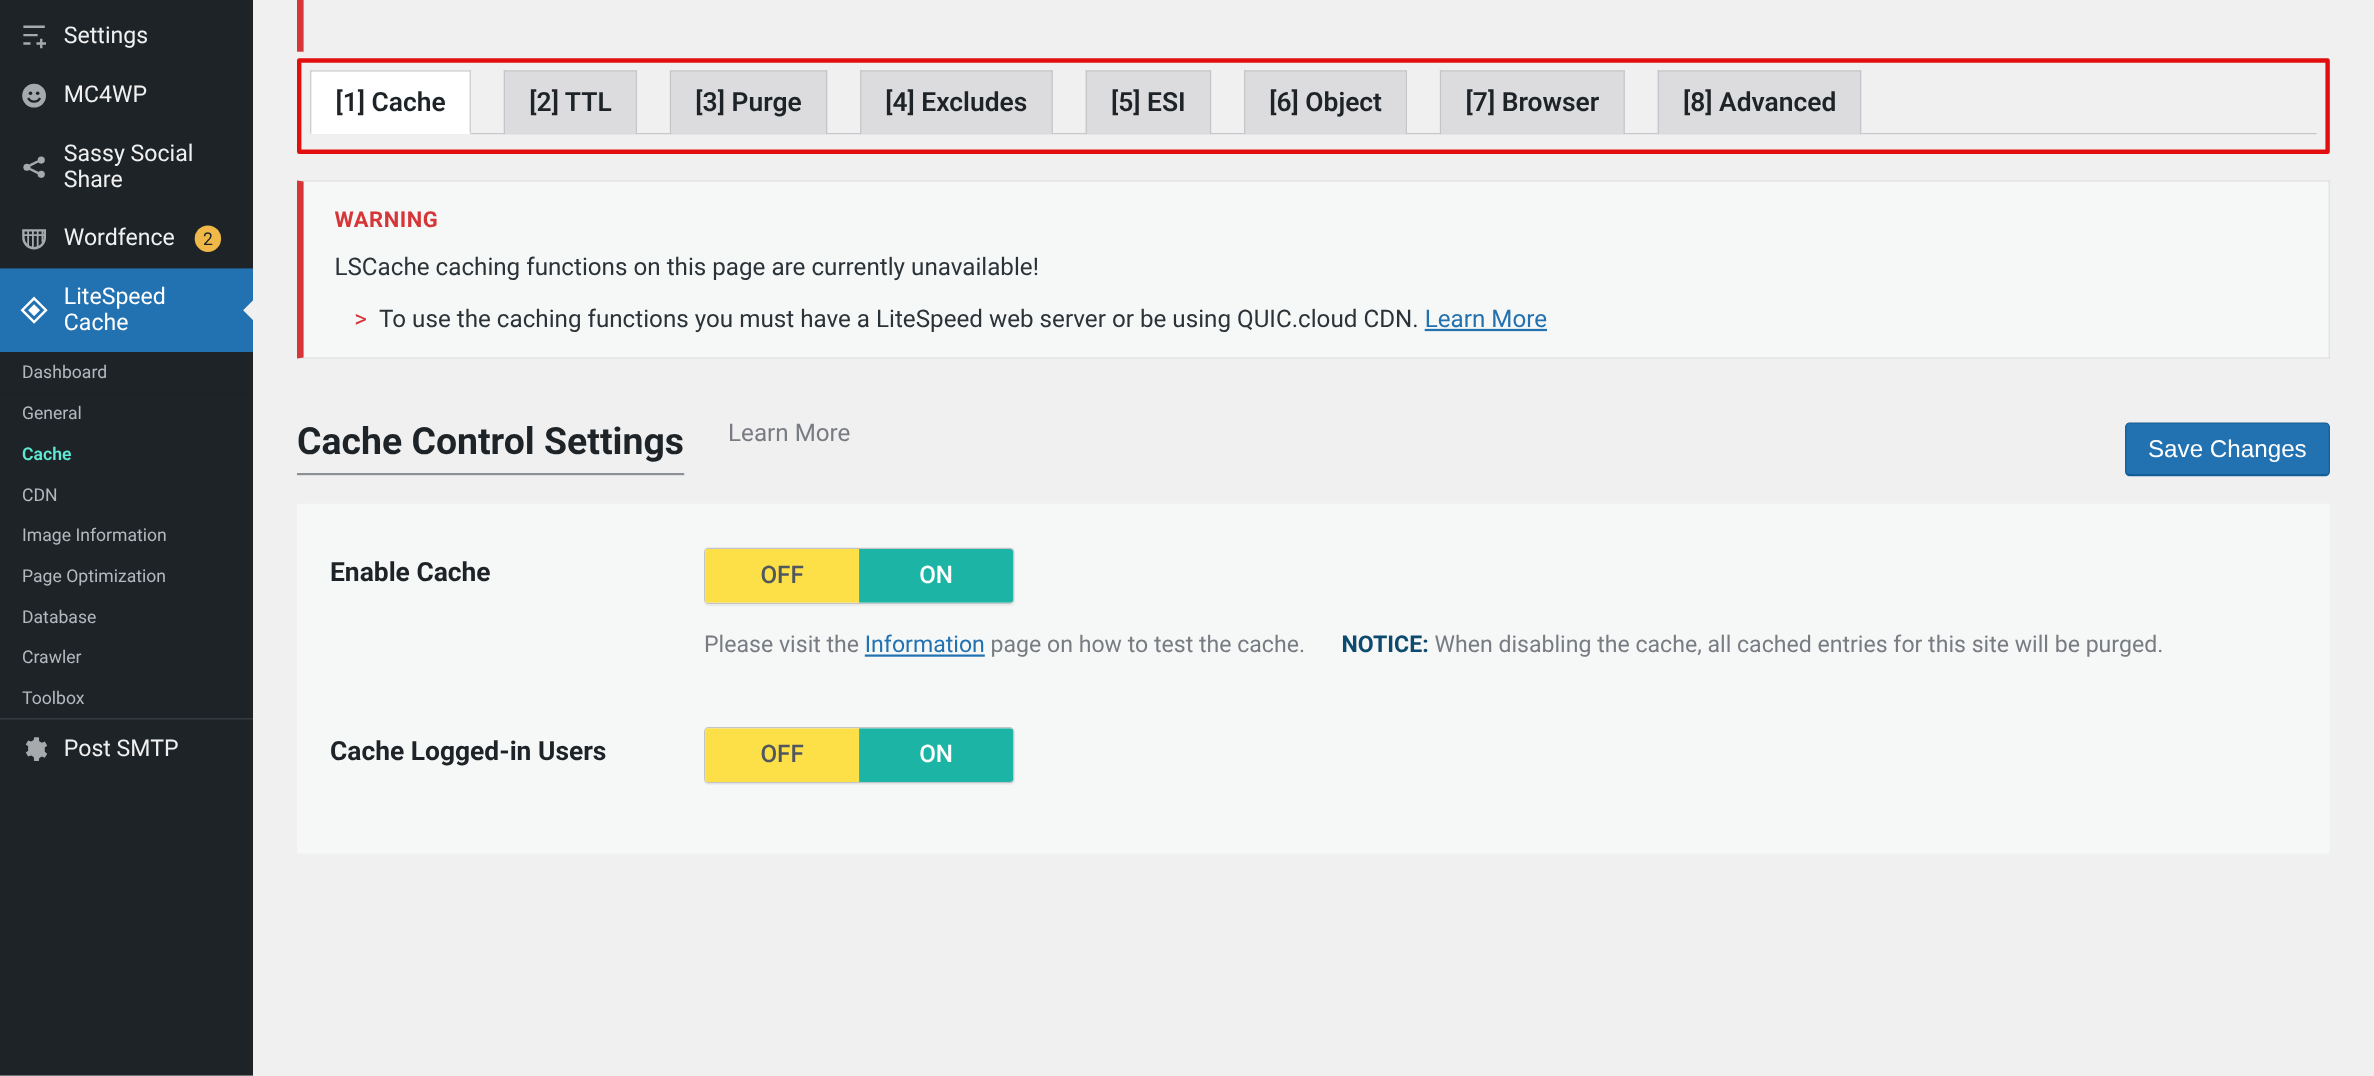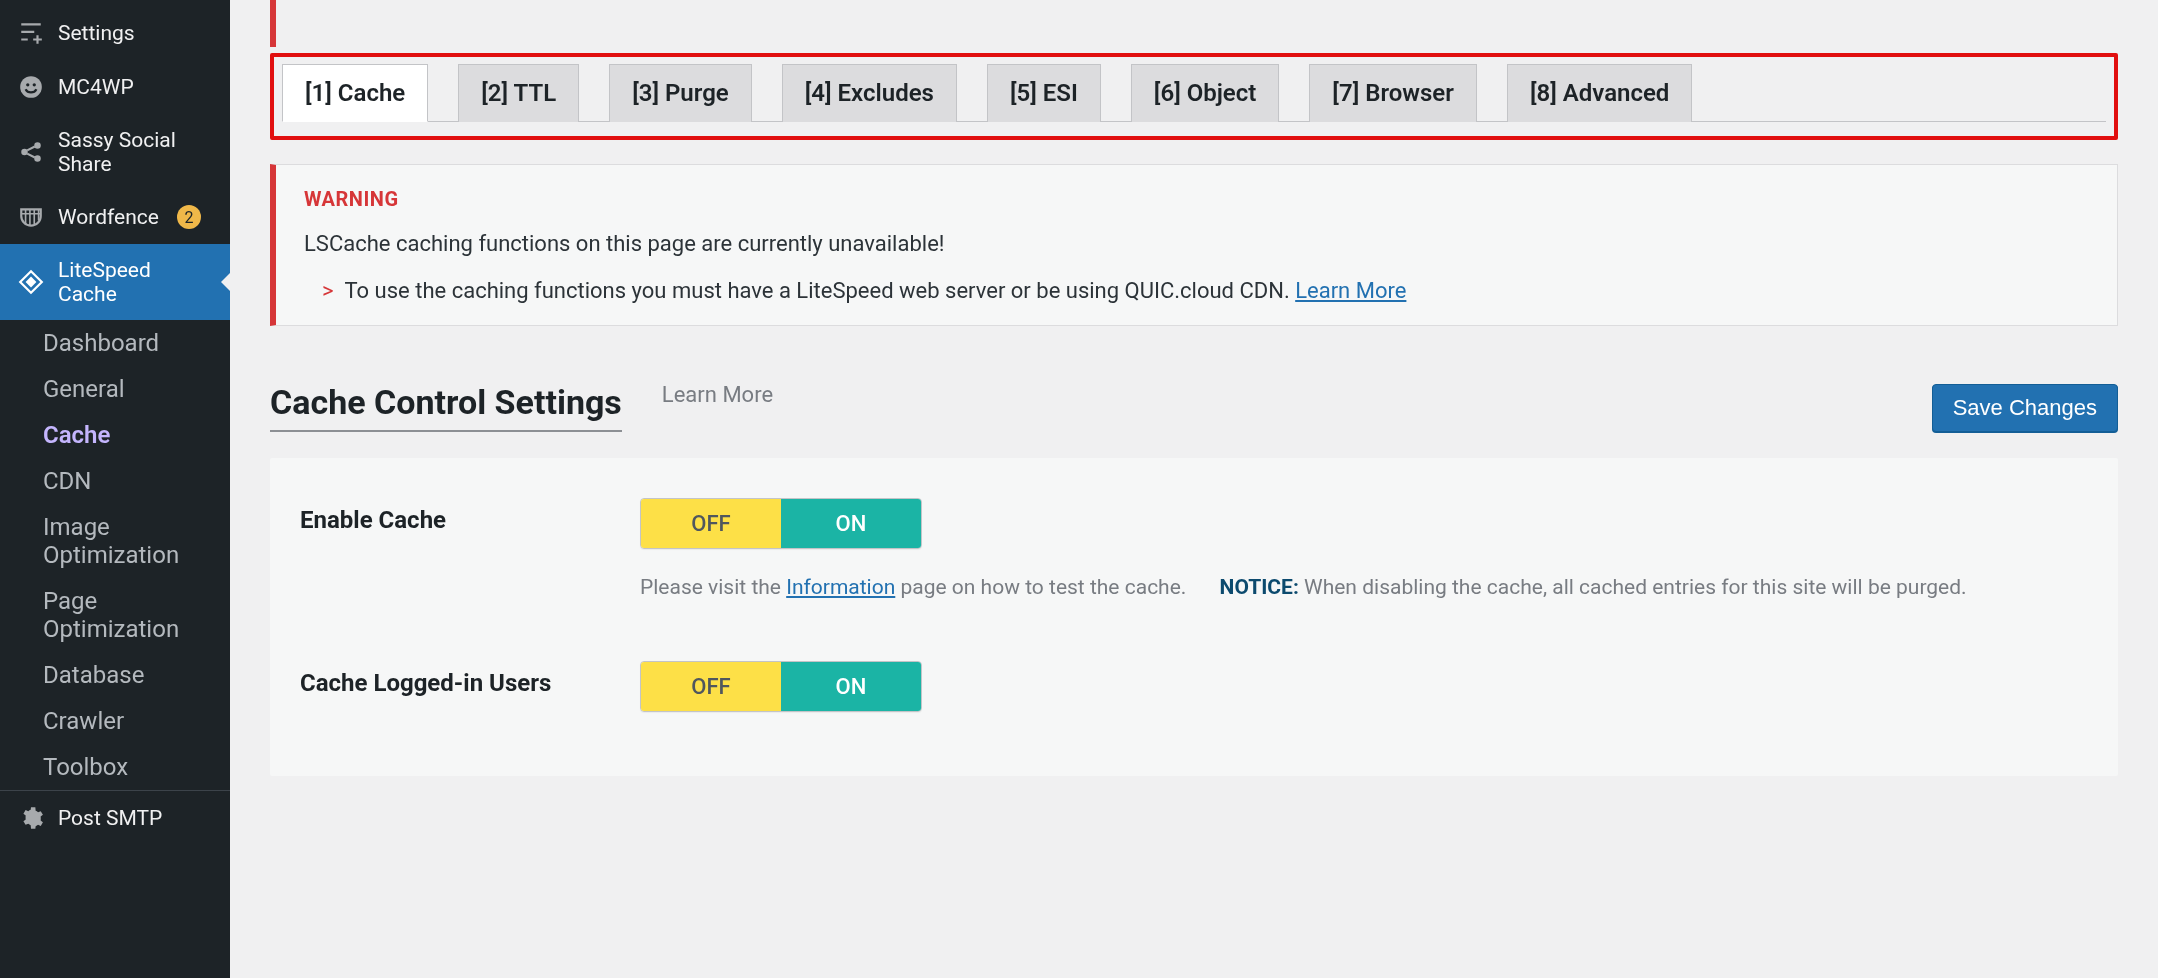--- a/index.html
+++ b/index.html
@@ -50,27 +50,26 @@
     background:#f0b849;
     color:#1d2327;
     border-radius:50%;
     min-width:24px; height:24px;
     font-size:16px;
     display:inline-flex; align-items:center; justify-content:center;
     margin-left:4px;
   }
   .sub-item {
     padding: 9px 20px;
-    font-size: 24px;
+    font-size: 16px;
     color:#b4b9be;
     cursor:pointer;
     background:#1d2327;
-    margin-left:23px;
-  }
-  .sub-item.current { color:#c4b5fd; font-weight:600; }
+  }
+  .sub-item.current { color:#5eead4; font-weight:600; }
   .side-sep { height:1px; background:#3c434a; margin:0; }
 
   
   .main { flex:1; background:#f0f0f1; padding:0; position:relative; }
 
   .dismiss-remnant {
     margin:0 0 0 40px;
     border-left:6px solid #d63638;
     padding:0 0 12px 26px;
   }
@@ -264,21 +263,21 @@
           <path d="M12 7 17 12 12 17 7 12z" fill="#fff"></path>
         </svg>
       </span>
     <span>LiteSpeed Cache</span>
   </div>
 
   <div class="sub-item"><span>Dashboard</span></div>
   <div class="sub-item"><span>General</span></div>
   <div class="sub-item current"><span>Cache</span></div>
   <div class="sub-item"><span>CDN</span></div>
-  <div class="sub-item"><span>Image Optimization</span></div>
+  <div class="sub-item"><span>Image Information</span></div>
   <div class="sub-item"><span>Page Optimization</span></div>
   <div class="sub-item"><span>Database</span></div>
   <div class="sub-item"><span>Crawler</span></div>
   <div class="sub-item"><span>Toolbox</span></div>
 
   <div class="side-sep"></div>
   <div class="side-item">
     <span class="ico">
         <svg viewBox="0 0 24 24">
           <path d="M12 8a4 4 0 1 0 0 8 4 4 0 0 0 0-8zm9 4a8.9 8.9 0 0 0-.1-1.3l2.1-1.6-2-3.4-2.5 1a8.6 8.6 0 0 0-2.2-1.3L16 2h-4l-.3 2.4a8.6 8.6 0 0 0-2.2 1.3l-2.5-1-2 3.4 2.1 1.6A8.9 8.9 0 0 0 7 12c0 .4 0 .9.1 1.3l-2.1 1.6 2 3.4 2.5-1c.7.5 1.4 1 2.2 1.3L12 22h4l.3-2.4c.8-.3 1.5-.8 2.2-1.3l2.5 1 2-3.4-2.1-1.6c.1-.4.1-.9.1-1.3z"></path>

